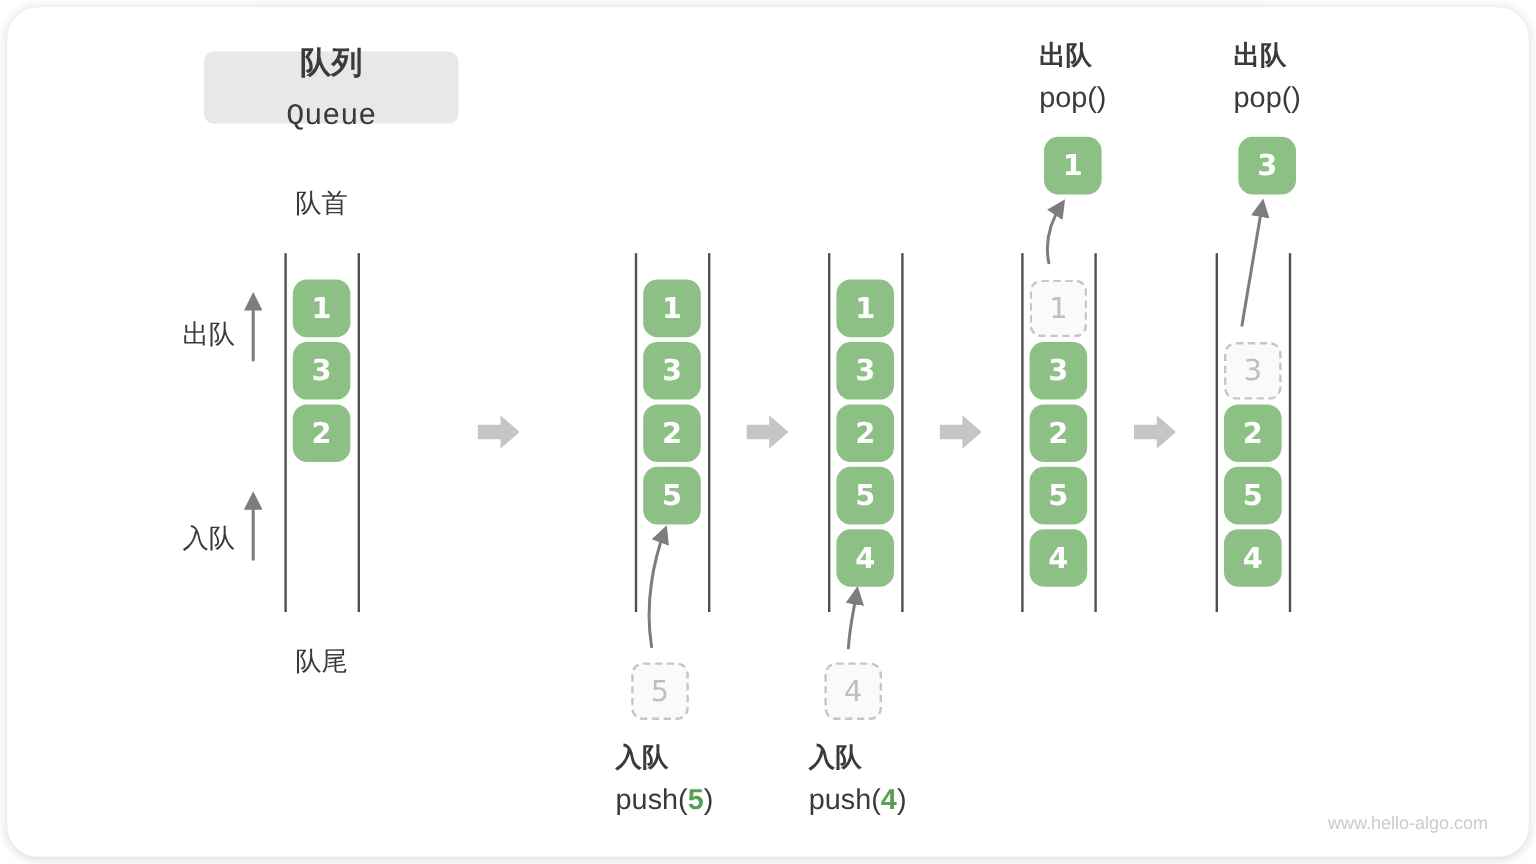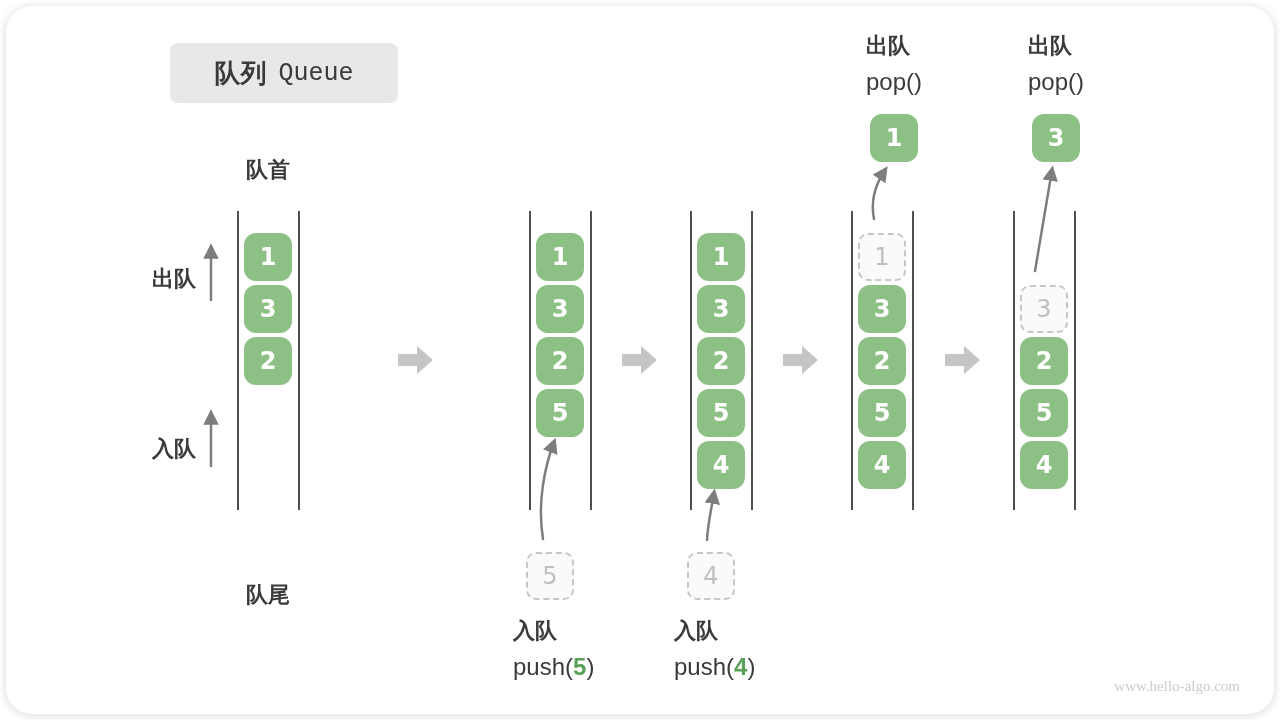--- a/index.html
+++ b/index.html
@@ -21,37 +21,38 @@
   }
   .layer {
     position: absolute;
     left: -6px; top: -6px;          
     width: 1280px; height: 720px;
     pointer-events: none;
   }
   .title-box {
     position: absolute;
     left: 170px; top: 43px;
-    width: 228px; height: 60px;
+    width: 212px; height: 60px;
     background: var(--title-bg, #e8e8e8);
     border-radius: 8px;
     display: flex; align-items: center; justify-content: center;
     gap: 12px;
+    flex-direction: column;
   }
   .title-zh { font-size: 26px; font-weight: 700; color: var(--ink, #3a3a3a); }
   .title-en { font-family: Liberation Mono, monospace; font-size: 25px; color: var(--ink, #3a3a3a); }
 
   .side-label {
     position: absolute;
-    font-size: 22px; font-weight: 700;
+    font-size: 22px; font-weight: 400;
     color: var(--ink, #3a3a3a);
     white-space: nowrap;
   }
   .lbl-front { left: 237px; top: 155px; width: 62px; text-align: center; }
-  .lbl-rear  { left: 237px; top: 536px; width: 62px; text-align: center; margin-top: 44px; }
+  .lbl-rear  { left: 237px; top: 536px; width: 62px; text-align: center; }
   .lbl-dequeue { left: 152px; top: 264px; }
   .lbl-enqueue { left: 152px; top: 434px; }
 
   .rail {
     position: absolute;
     width: 2px; height: 299px;
     background: var(--rail, #4f4f4f);
   }
   .cell {
     position: absolute;
@@ -88,21 +89,21 @@
     color: var(--ink, #3a3a3a);
   }
   .code-accent {
     color: var(--code-green, #57a055);
     font-weight: 700;
   }
   .block-arrow { position: absolute; top: 345px; width: 36px; height: 30px; }
   .watermark {
     position: absolute;
     right: 40px; bottom: 25px;
-    font-family: Liberation Serif, serif;
+    font-family: Liberation Sans, sans-serif;
     font-size: 15px;
     color: var(--wm, #cbcbcb);
   }
 </style>
 </head>
 <body>
 
 <div class="canvas">
   <div class="layer">
 

